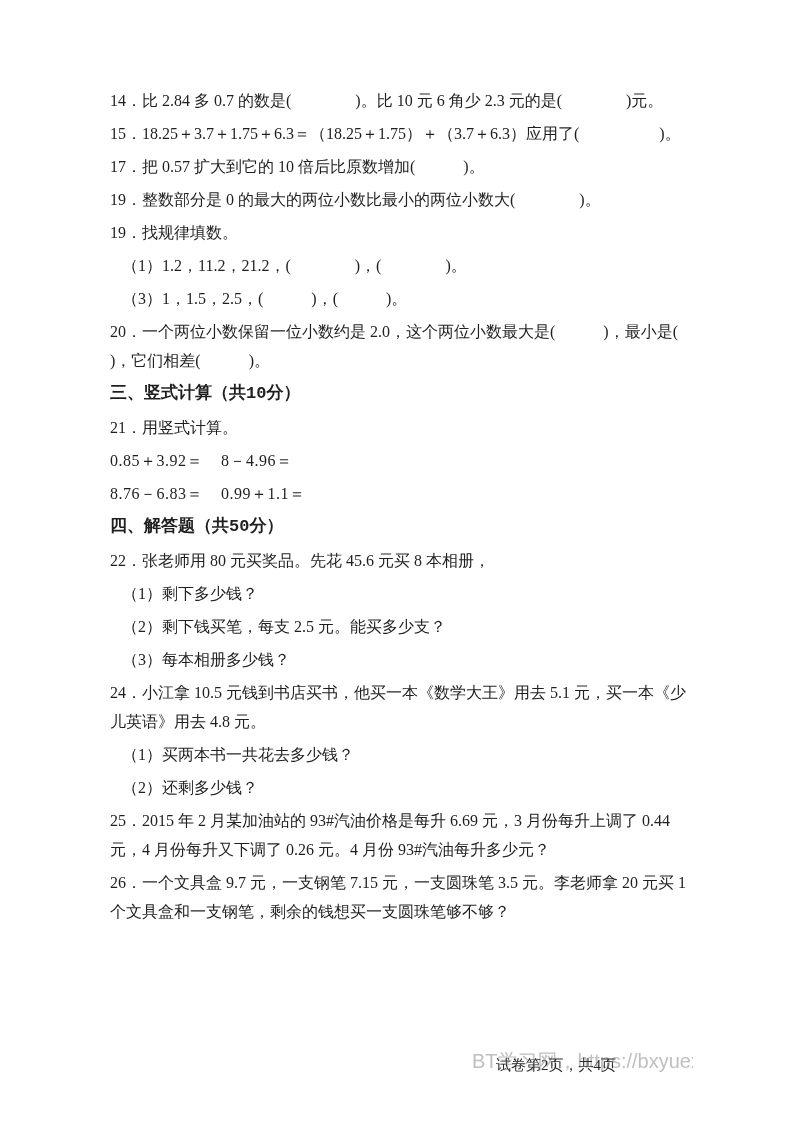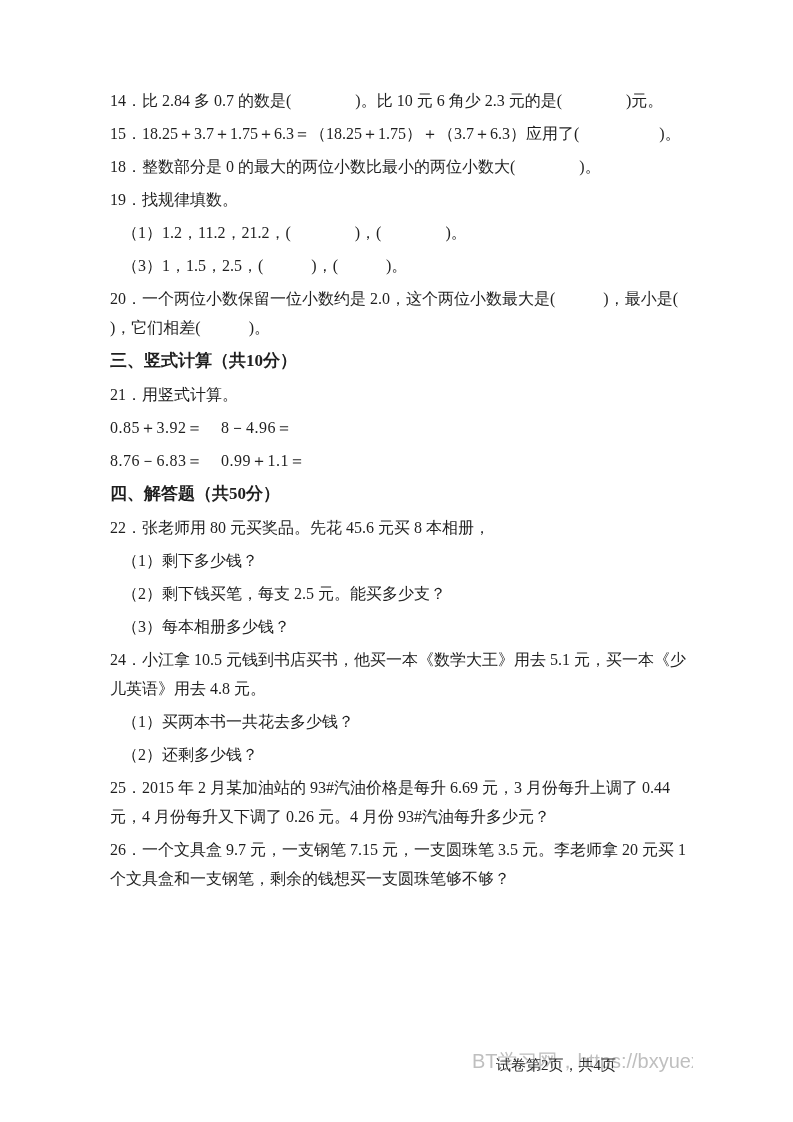--- a/index.html
+++ b/index.html
@@ -26,20 +26,21 @@
     font-size: 16px;
     line-height: 29px;
     margin: 0 0 4px 0;
     white-space: pre-wrap;
     word-break: break-all;
   }
   .line.heading {
     font-weight: bold;
     font-size: 17px;
     line-height: 30px;
+    font-family: Liberation Mono, monospace;
   }
   .line.sub {
     padding-left: 12px;
   }
   .line.equation {
     letter-spacing: 0.5px;
   }
   .watermark {
     position: absolute;
     left: 472px;
@@ -60,21 +61,22 @@
     z-index: 2;
   }
 </style>
 </head>
 <body>
 
 <div class="sheet">
   <div class="content">
       <div class="line question">14．比 2.84 多 0.7 的数是(　　　　)。比 10 元 6 角少 2.3 元的是(　　　　)元。</div>
       <div class="line question">15．18.25＋3.7＋1.75＋6.3＝（18.25＋1.75）＋（3.7＋6.3）应用了(　　　　　)。</div>
-      <div class="line question">18．整数部分是 0 的最大的两位小数比最小的两位小数大(　　　　)。</div>
+      <div class="line question">17．把 0.57 扩大到它的 10 倍后比原数增加(　　　)。</div>
+      <div class="line question">19．整数部分是 0 的最大的两位小数比最小的两位小数大(　　　　)。</div>
       <div class="line question">19．找规律填数。</div>
       <div class="line sub">（1）1.2，11.2，21.2，(　　　　)，(　　　　)。</div>
       <div class="line sub">（3）1，1.5，2.5，(　　　)，(　　　)。</div>
       <div class="line question">20．一个两位小数保留一位小数约是 2.0，这个两位小数最大是(　　　)，最小是(　　　)，它们相差(　　　)。</div>
       <div class="line heading">三、竖式计算（共10分）</div>
       <div class="line question">21．用竖式计算。</div>
       <div class="line equation">0.85＋3.92＝    8－4.96＝</div>
       <div class="line equation">8.76－6.83＝    0.99＋1.1＝</div>
       <div class="line heading">四、解答题（共50分）</div>
       <div class="line question">22．张老师用 80 元买奖品。先花 45.6 元买 8 本相册，</div>

